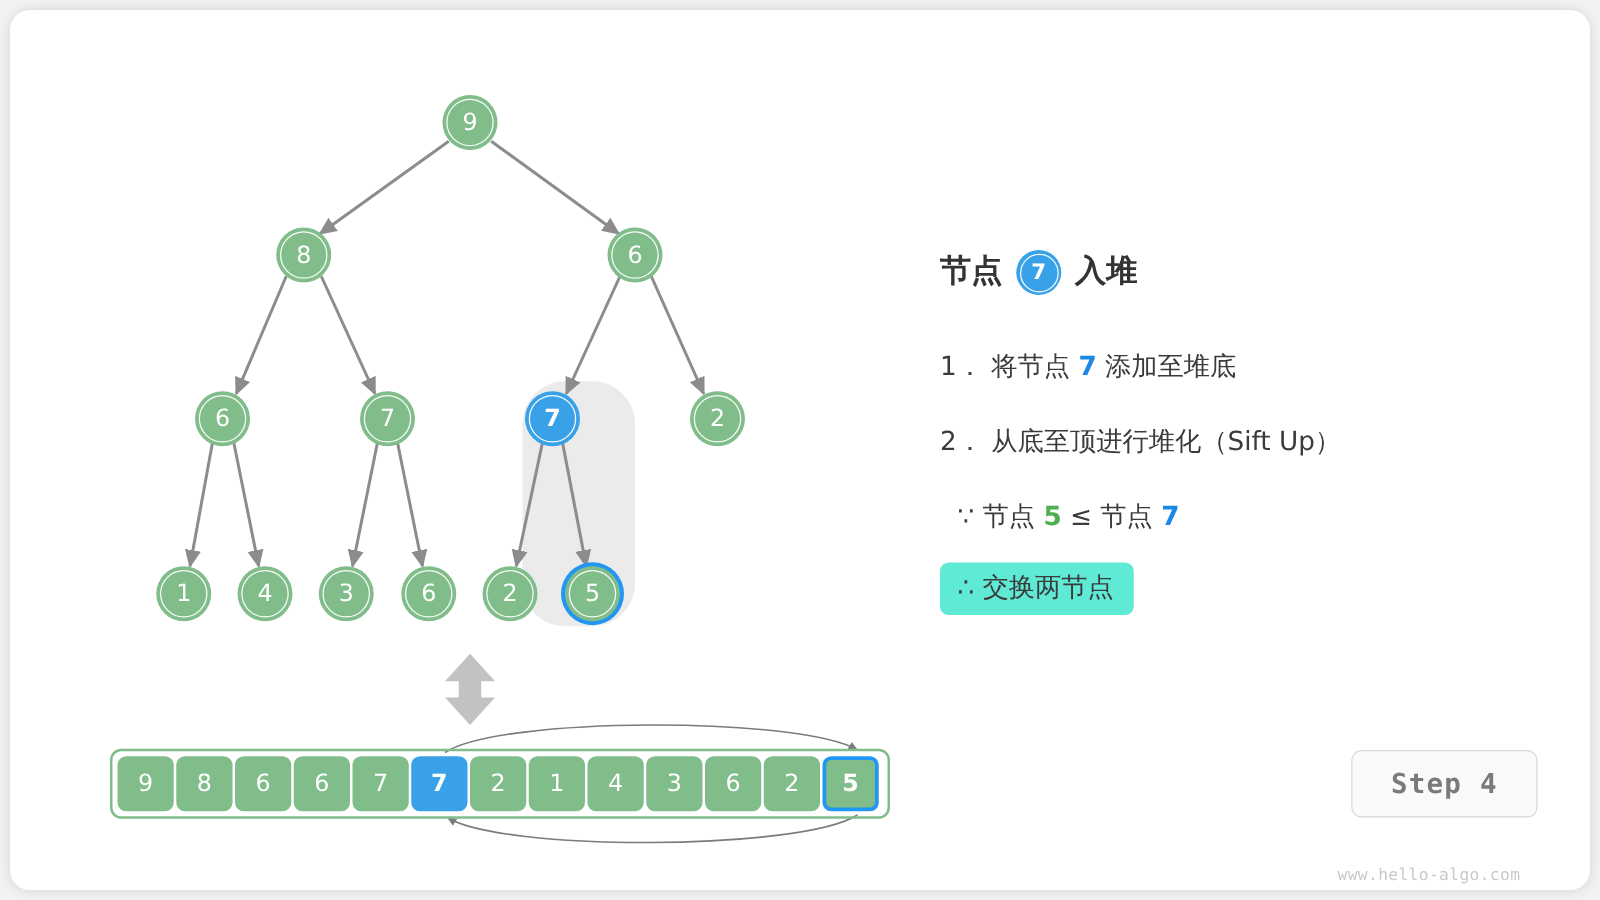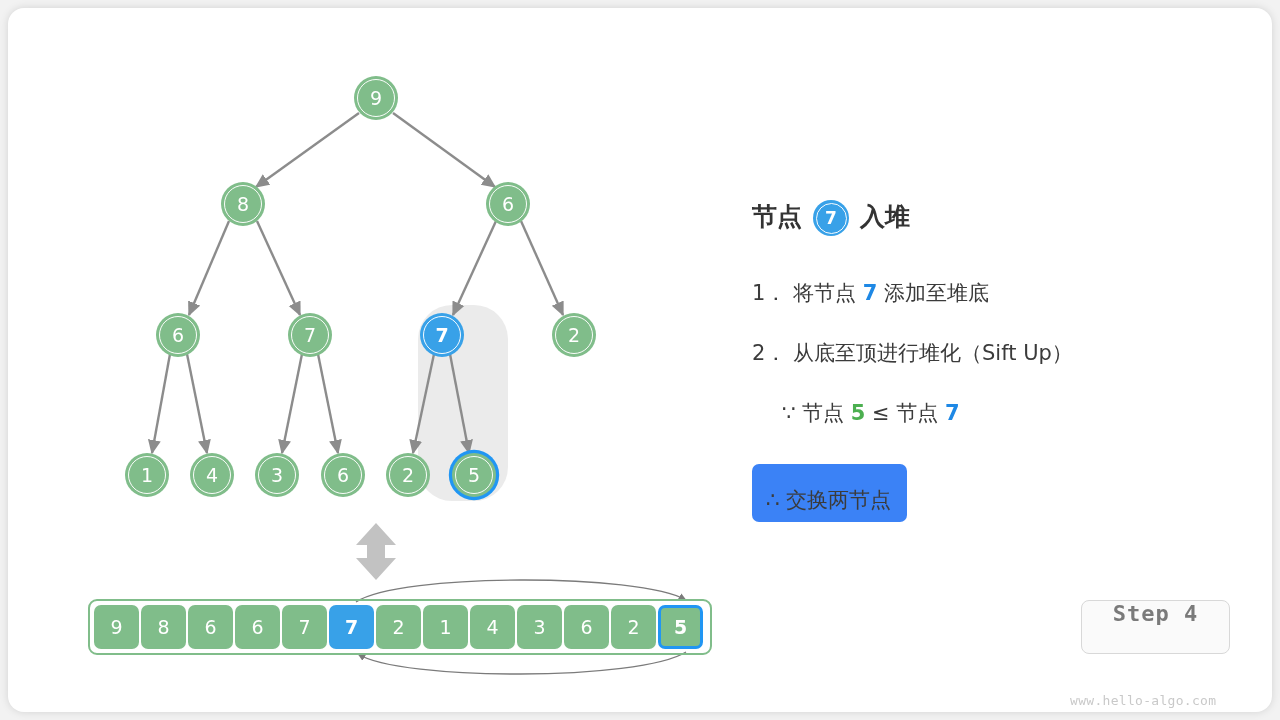--- a/index.html
+++ b/index.html
@@ -159,45 +159,45 @@
 
   .step-line {
     font-size: 21px;
     color: #3b3b3b;
     font-family: "DejaVu Sans", sans-serif;
     white-space: pre;
     line-height: 1;
   }
   #step1 { position: absolute; left: 0px;  top: 83px; }
   #step2 { position: absolute; left: 0px;  top: 143px; }
-  #reason1 { position: absolute; left: 14px; top: 203px; margin-left: 16px; }
+  #reason1 { position: absolute; left: 14px; top: 203px; }
   #reason2-wrap {
     position: absolute;
     left: 0px;
-    top: 264px;
-    background: #3b82f6;
+    top: 250px;
+    background: #5eead4;
     border-radius: 7px;
-    padding: 26px 16px 11px 14px;
+    padding: 10px 16px 11px 14px;
   }
   .num-green { color: #4caf50; font-weight: bold; }
   .num-blue  { color: #1e88e5; font-weight: bold; }
 
   
   #step-badge {
     position: absolute;
     left: 1081px;
     top: 600px;
     width: 149px;
     height: 54px;
     box-sizing: border-box;
     border: 1px solid #d8d8d8;
     border-radius: 8px;
     background: #fafafa;
     display: flex;
-    align-items: flex-start;
+    align-items: center;
     justify-content: center;
     font-family: "DejaVu Sans Mono", monospace;
     font-size: 22px;
     font-weight: bold;
     color: #7a7a7a;
     letter-spacing: 1px;
   }
 
   #watermark {
     position: absolute;

